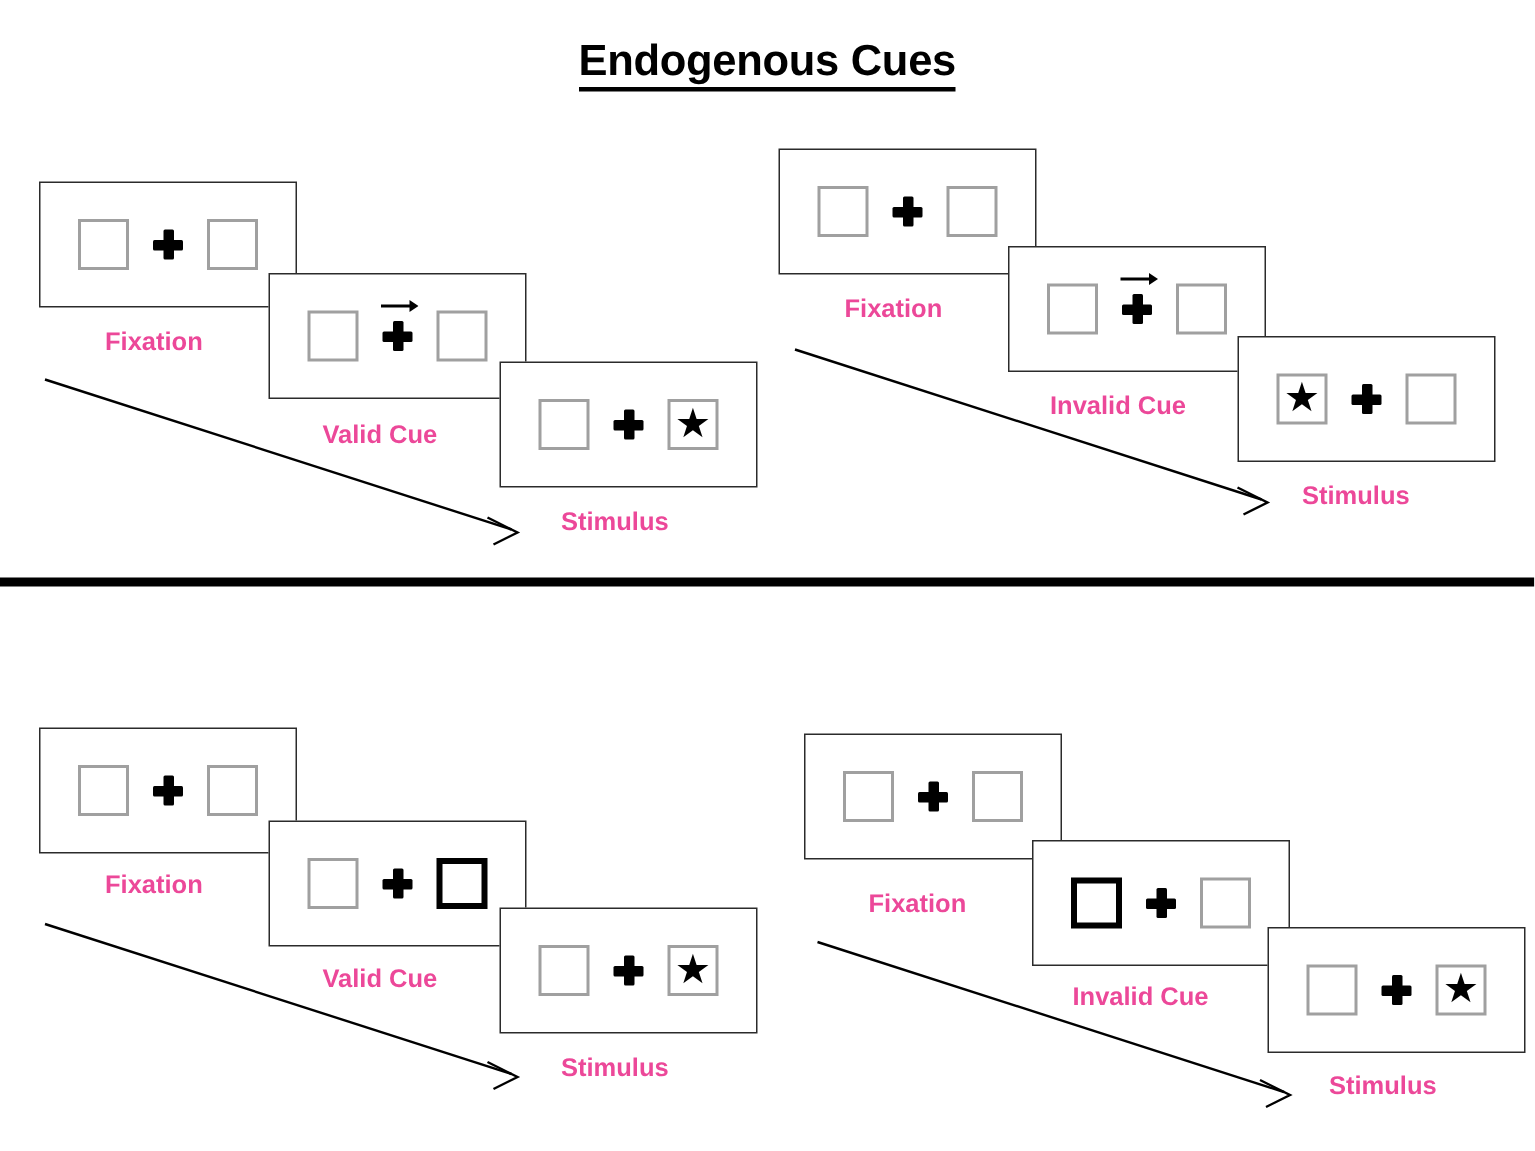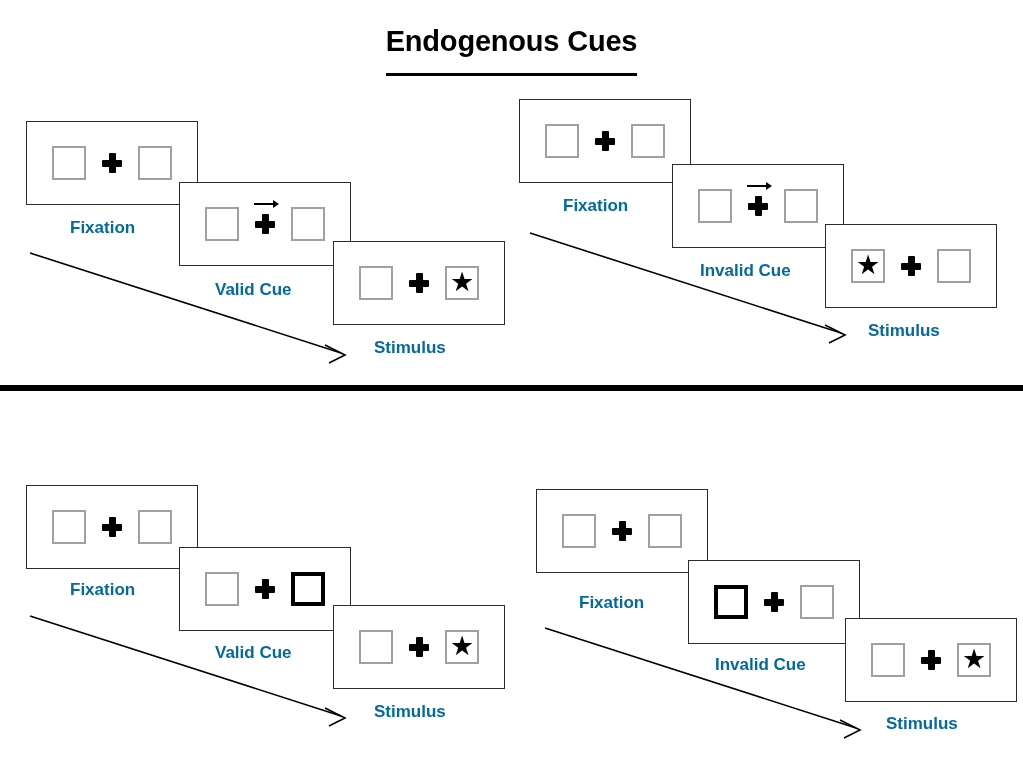--- a/index.html
+++ b/index.html
@@ -22,21 +22,21 @@
     width: 100%;
     left: 0;
     text-align: center;
     font-weight: bold;
     font-size: 29px;
     color: #000000;
     letter-spacing: -0.2px;
   }
   .section-title span {
     border-bottom: 3px solid #000;
-    padding-bottom: 16px;
+    padding-bottom: 1px;
   }
 
   
   .divider {
     position: absolute;
     left: 0;
     width: 1023px;
     height: 6px;
     background: #000000;
   }
@@ -105,21 +105,21 @@
     left: -2px;
     width: 26px;
     height: 12px;
   }
 
   
   .caption {
     position: absolute;
     font-weight: bold;
     font-size: 17px;
-    color: #0369a1;
+    color: #ec4899;
     white-space: nowrap;
   }
 
   
   .flow-arrow {
     position: absolute;
     pointer-events: none;
   }
 </style>
 </head>

